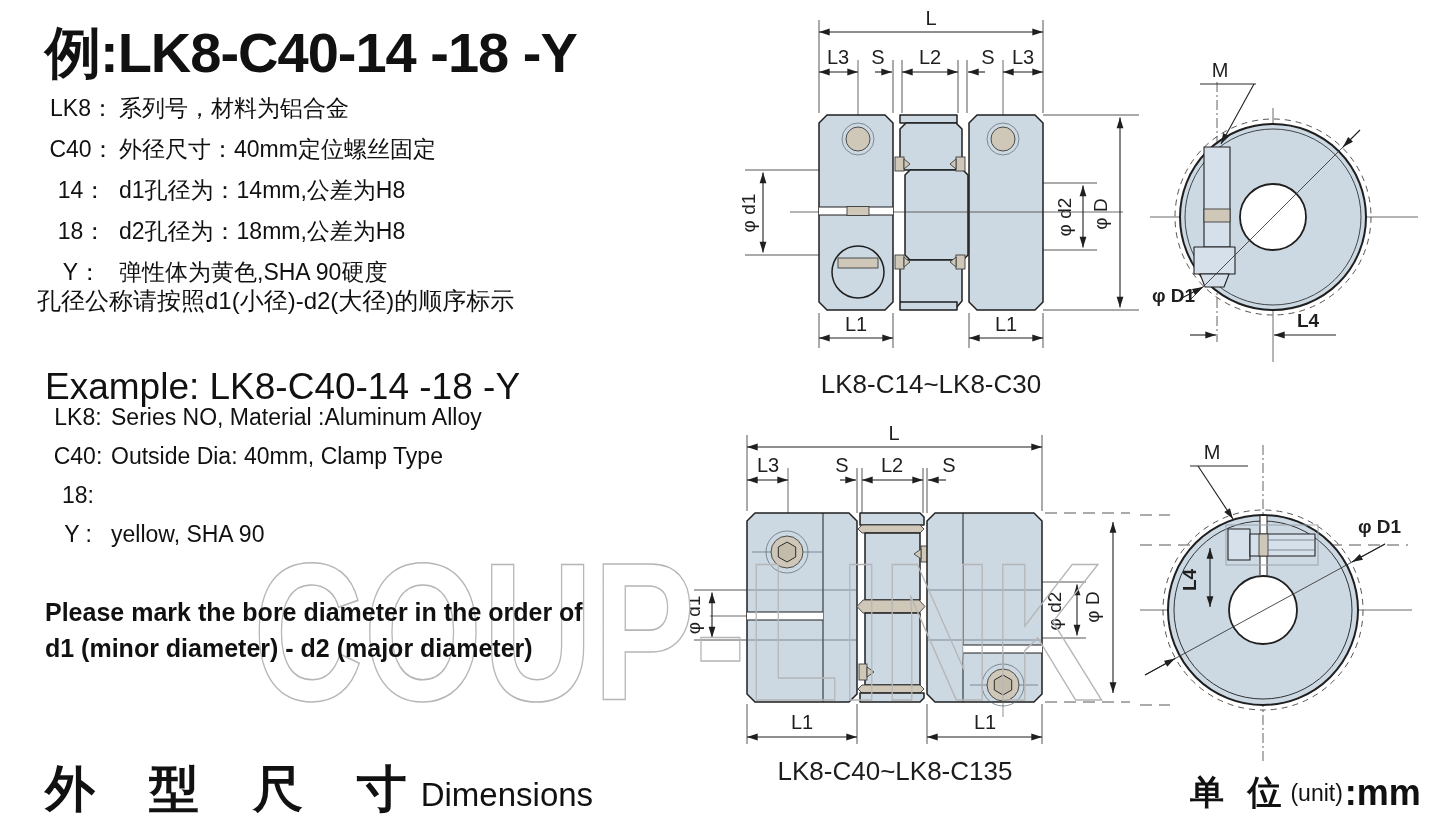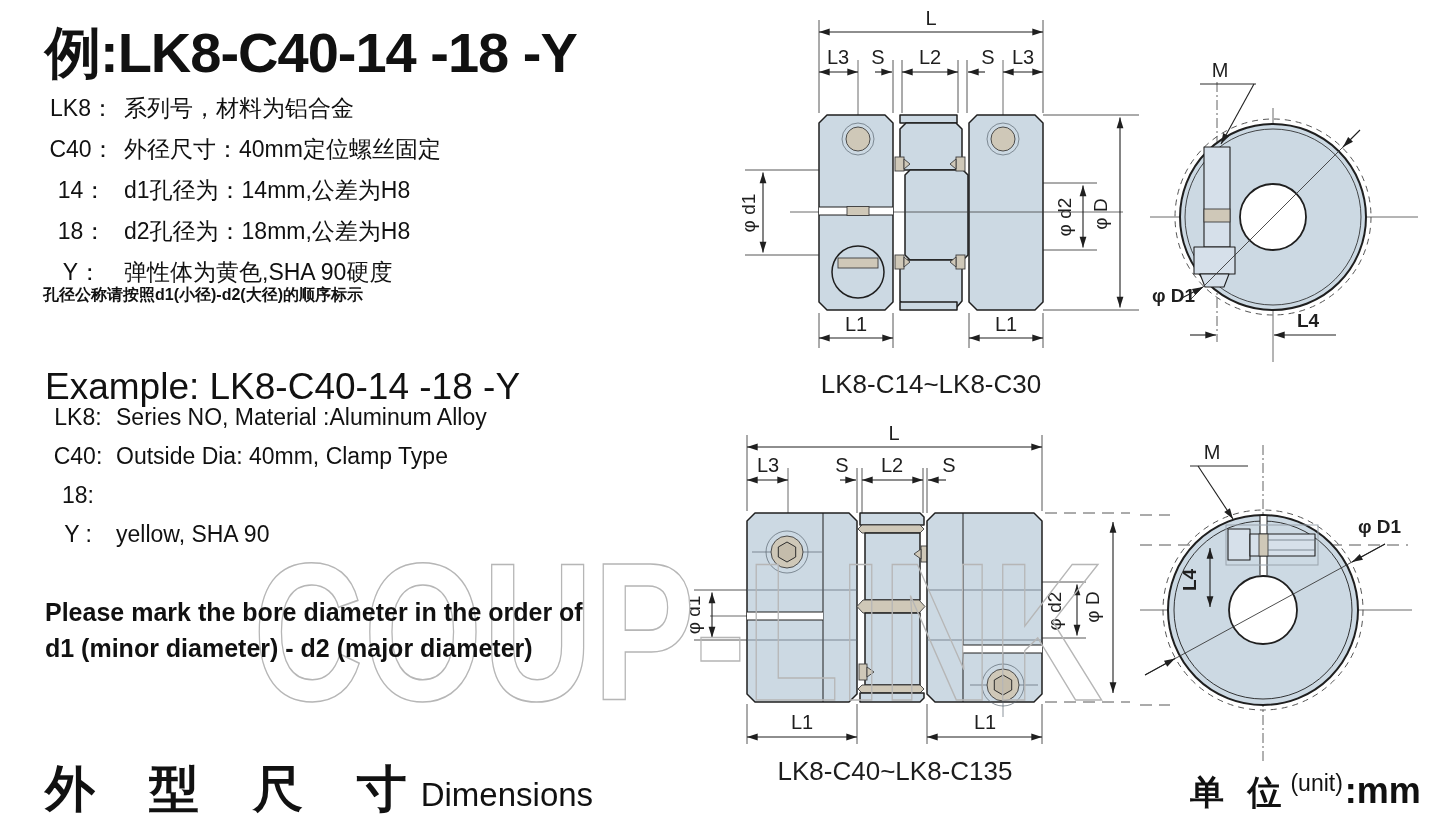--- a/index.html
+++ b/index.html
@@ -7,31 +7,31 @@
        font-family:"Liberation Sans",sans-serif;color:#111}
   .abs{position:absolute}
   .txt{z-index:10}
   .svgd{z-index:4}
   .wmlayer{z-index:6;pointer-events:none}
 
   .cn-title{left:45px;top:16px;font-size:56px;font-weight:800;letter-spacing:-1px;white-space:nowrap}
   .cn-lines{left:45px;top:88px}
   .row{display:flex;line-height:41px;font-size:23px;white-space:nowrap}
   .row .k{width:74px;text-align:center;flex:none}
-  .row .v{margin-left:5px}
-  .cn-note{left:43px;top:285px;font-size:16px;font-weight:bold;white-space:nowrap}
+  .row .v{}
+  .cn-note{left:37px;top:285px;font-size:24px;font-weight:normal;white-space:nowrap}
   .en-title{left:45px;top:366px;font-size:37px;font-weight:normal;white-space:nowrap}
   .en-lines{left:45px;top:398px}
   .row-en{line-height:39px;font-size:23px}
   .row-en .k{width:66px}
   .en-note{left:45px;top:594px;font-size:25px;font-weight:bold;line-height:36px;white-space:nowrap}
   .footer-left{left:45px;top:756px;display:flex;align-items:baseline;white-space:nowrap}
   .f-cn{font-size:50px;font-weight:bold;letter-spacing:20px}
   .f-en{font-size:33px;font-weight:normal;margin-left:-6px}
-  .unit{left:1190px;top:770px;display:flex;align-items:flex-start;white-space:nowrap}
+  .unit{left:1190px;top:770px;display:flex;align-items:center;white-space:nowrap}
   .u-cn{font-size:34px;font-weight:bold;letter-spacing:7px}
   .u-p{font-size:23px;margin-left:2px}
   .u-v{font-size:36px;font-weight:bold;margin-left:2px}
 
   
   .ext{stroke:#2b2b2b;stroke-width:.8;fill:none}
   .dim{stroke:#1f1f1f;stroke-width:1.1;fill:none}
   .cl{stroke:#3a3a3a;stroke-width:.75;fill:none}
   .thin{stroke:#5a6670;stroke-width:.7;fill:none}
   .dashc{stroke:#555;stroke-width:1;stroke-dasharray:6,5;fill:none}

